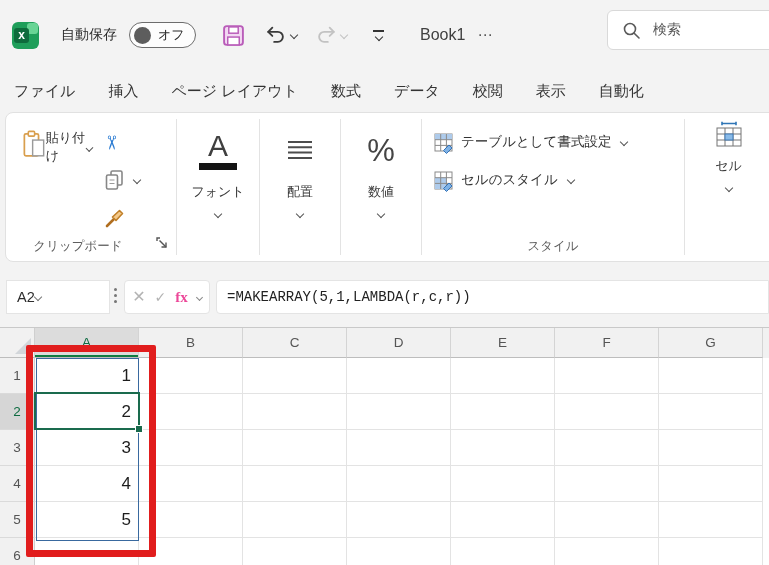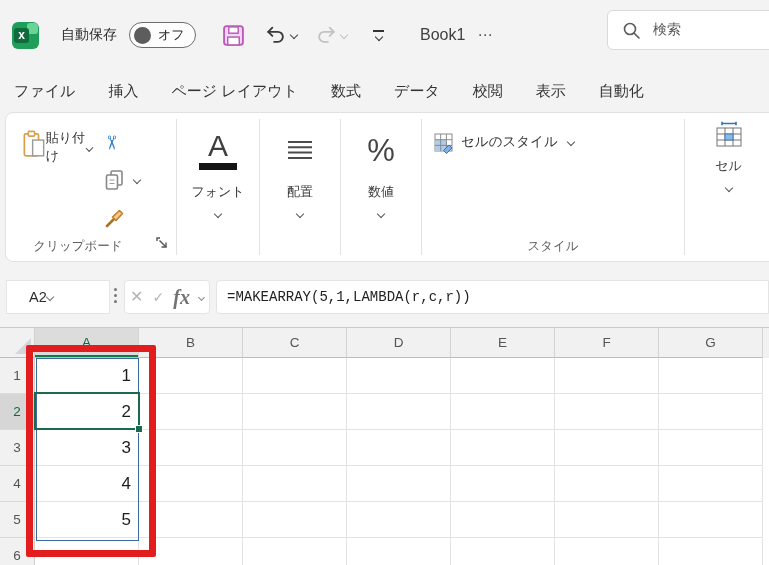--- a/index.html
+++ b/index.html
@@ -63,30 +63,30 @@
   .styles{width:262px;padding:10px 0 0 12px}
   .style-row{display:flex;align-items:center;gap:8px;height:38px;font-size:13.5px;color:#333}
   .style-row .chev{color:#555;margin-left:2px}
   .cells{width:87px;display:flex;flex-direction:column;align-items:center;padding-top:8px}
   .cells .lbl{font-size:13px;color:#3a3a3a;margin-top:8px}
   .cells .chev{margin-top:10px;color:#555}
 
   
   .fbar{position:absolute;top:262px;left:0;width:769px;height:65px;background:#f3f3f3}
   .namebox{position:absolute;left:6px;top:18px;width:104px;height:34px;background:#fff;border:1px solid #e4e4e4;
-    border-radius:0;display:flex;align-items:center;padding:0 22px;}
+    border-radius:0;display:flex;align-items:center;padding:0 10px;}
   .namebox .nb{font-size:14.5px;color:#2d2d2d}
   .namebox .chev{color:#777}
   .vdots{position:absolute;left:114px;top:26px;display:flex;flex-direction:column;gap:3px}
   .vdots i{width:3px;height:3px;border-radius:50%;background:#767676}
   .fxbox{position:absolute;left:124px;top:18px;width:86px;height:34px;background:#fff;border:1px solid #e4e4e4;
     border-radius:4px;display:flex;align-items:center;justify-content:center;gap:9px}
   .fxbox .x{font-size:16px;color:#b3b3b3;line-height:1}
   .fxbox .ck{font-size:14px;color:#b3b3b3;line-height:1}
-  .fxbox .fx{font-family:"Liberation Serif","DejaVu Serif",serif;font-style:italic;font-weight:600;font-size:20px;color:#737373}
+  .fxbox .fx{font-family:"Liberation Serif","DejaVu Serif",serif;font-weight:600;font-size:15px;color:#ec4899}
   .fxbox .chev{width:5px;height:5px;color:#888}
   .fmlbox{position:absolute;left:216px;top:18px;width:553px;height:34px;background:#fff;border:1px solid #e4e4e4;
     border-radius:4px 0 0 4px;display:flex;align-items:center;padding-left:10px}
   .fml{font-family:"Liberation Mono","DejaVu Sans Mono",monospace;font-size:14px;color:#222;white-space:pre}
 
   
   .sheet{position:absolute;top:327px;left:0;width:769px;height:238px;background:#fff;border-top:1px solid #c9c9c9;overflow:hidden}
   .header-row{display:flex;height:30px;background:#f1f1f1}
   .corner{position:relative;width:35px;flex:0 0 auto;background:#f1f1f1;border-right:1px solid #cfcfcf;border-bottom:1px solid #bdbdbd}
   .corner .tri{position:absolute;right:3px;bottom:3px;width:0;height:0;border-left:16px solid transparent;border-bottom:16px solid #d2d6da}
@@ -239,20 +239,30 @@
       <span class="lbl">数値</span>
       <span class="chev"></span>
     </div>
 
     <div class="vsep"></div>
 
     <div class="group styles">
       <div class="style-row">
         <svg width="19" height="19" viewBox="0 0 19 19" style="overflow:visible">
           <rect x="1" y="1" width="17" height="17" fill="#fff" stroke="#8a8a8a"></rect>
+          <rect x="1" y="1" width="17" height="5.7" fill="#aecbeb"></rect>
+          <path d="M6.7 1 V18 M12.4 1 V18 M1 6.7 H18 M1 12.4 H18" stroke="#8a8a8a" fill="none"></path>
+          <path d="M9.5 17.5 L15 12 L18 15 L12.5 20.5 Z" fill="#7fb2e5" stroke="#3473b8"></path>
+        </svg>
+        <span>テーブルとして書式設定</span>
+        <span class="chev"></span>
+      </div>
+      <div class="style-row">
+        <svg width="19" height="19" viewBox="0 0 19 19" style="overflow:visible">
+          <rect x="1" y="1" width="17" height="17" fill="#fff" stroke="#8a8a8a"></rect>
           <rect x="1" y="6.7" width="11.4" height="11.3" fill="#aecbeb"></rect>
           <path d="M6.7 1 V18 M12.4 1 V18 M1 6.7 H18 M1 12.4 H18" stroke="#8a8a8a" fill="none"></path>
           <path d="M9.5 17.5 L15 12 L18 15 L12.5 20.5 Z" fill="#7fb2e5" stroke="#3473b8"></path>
         </svg>
         <span>セルのスタイル</span>
         <span class="chev"></span>
       </div>
       <div class="g-foot">スタイル</div>
     </div>
 

